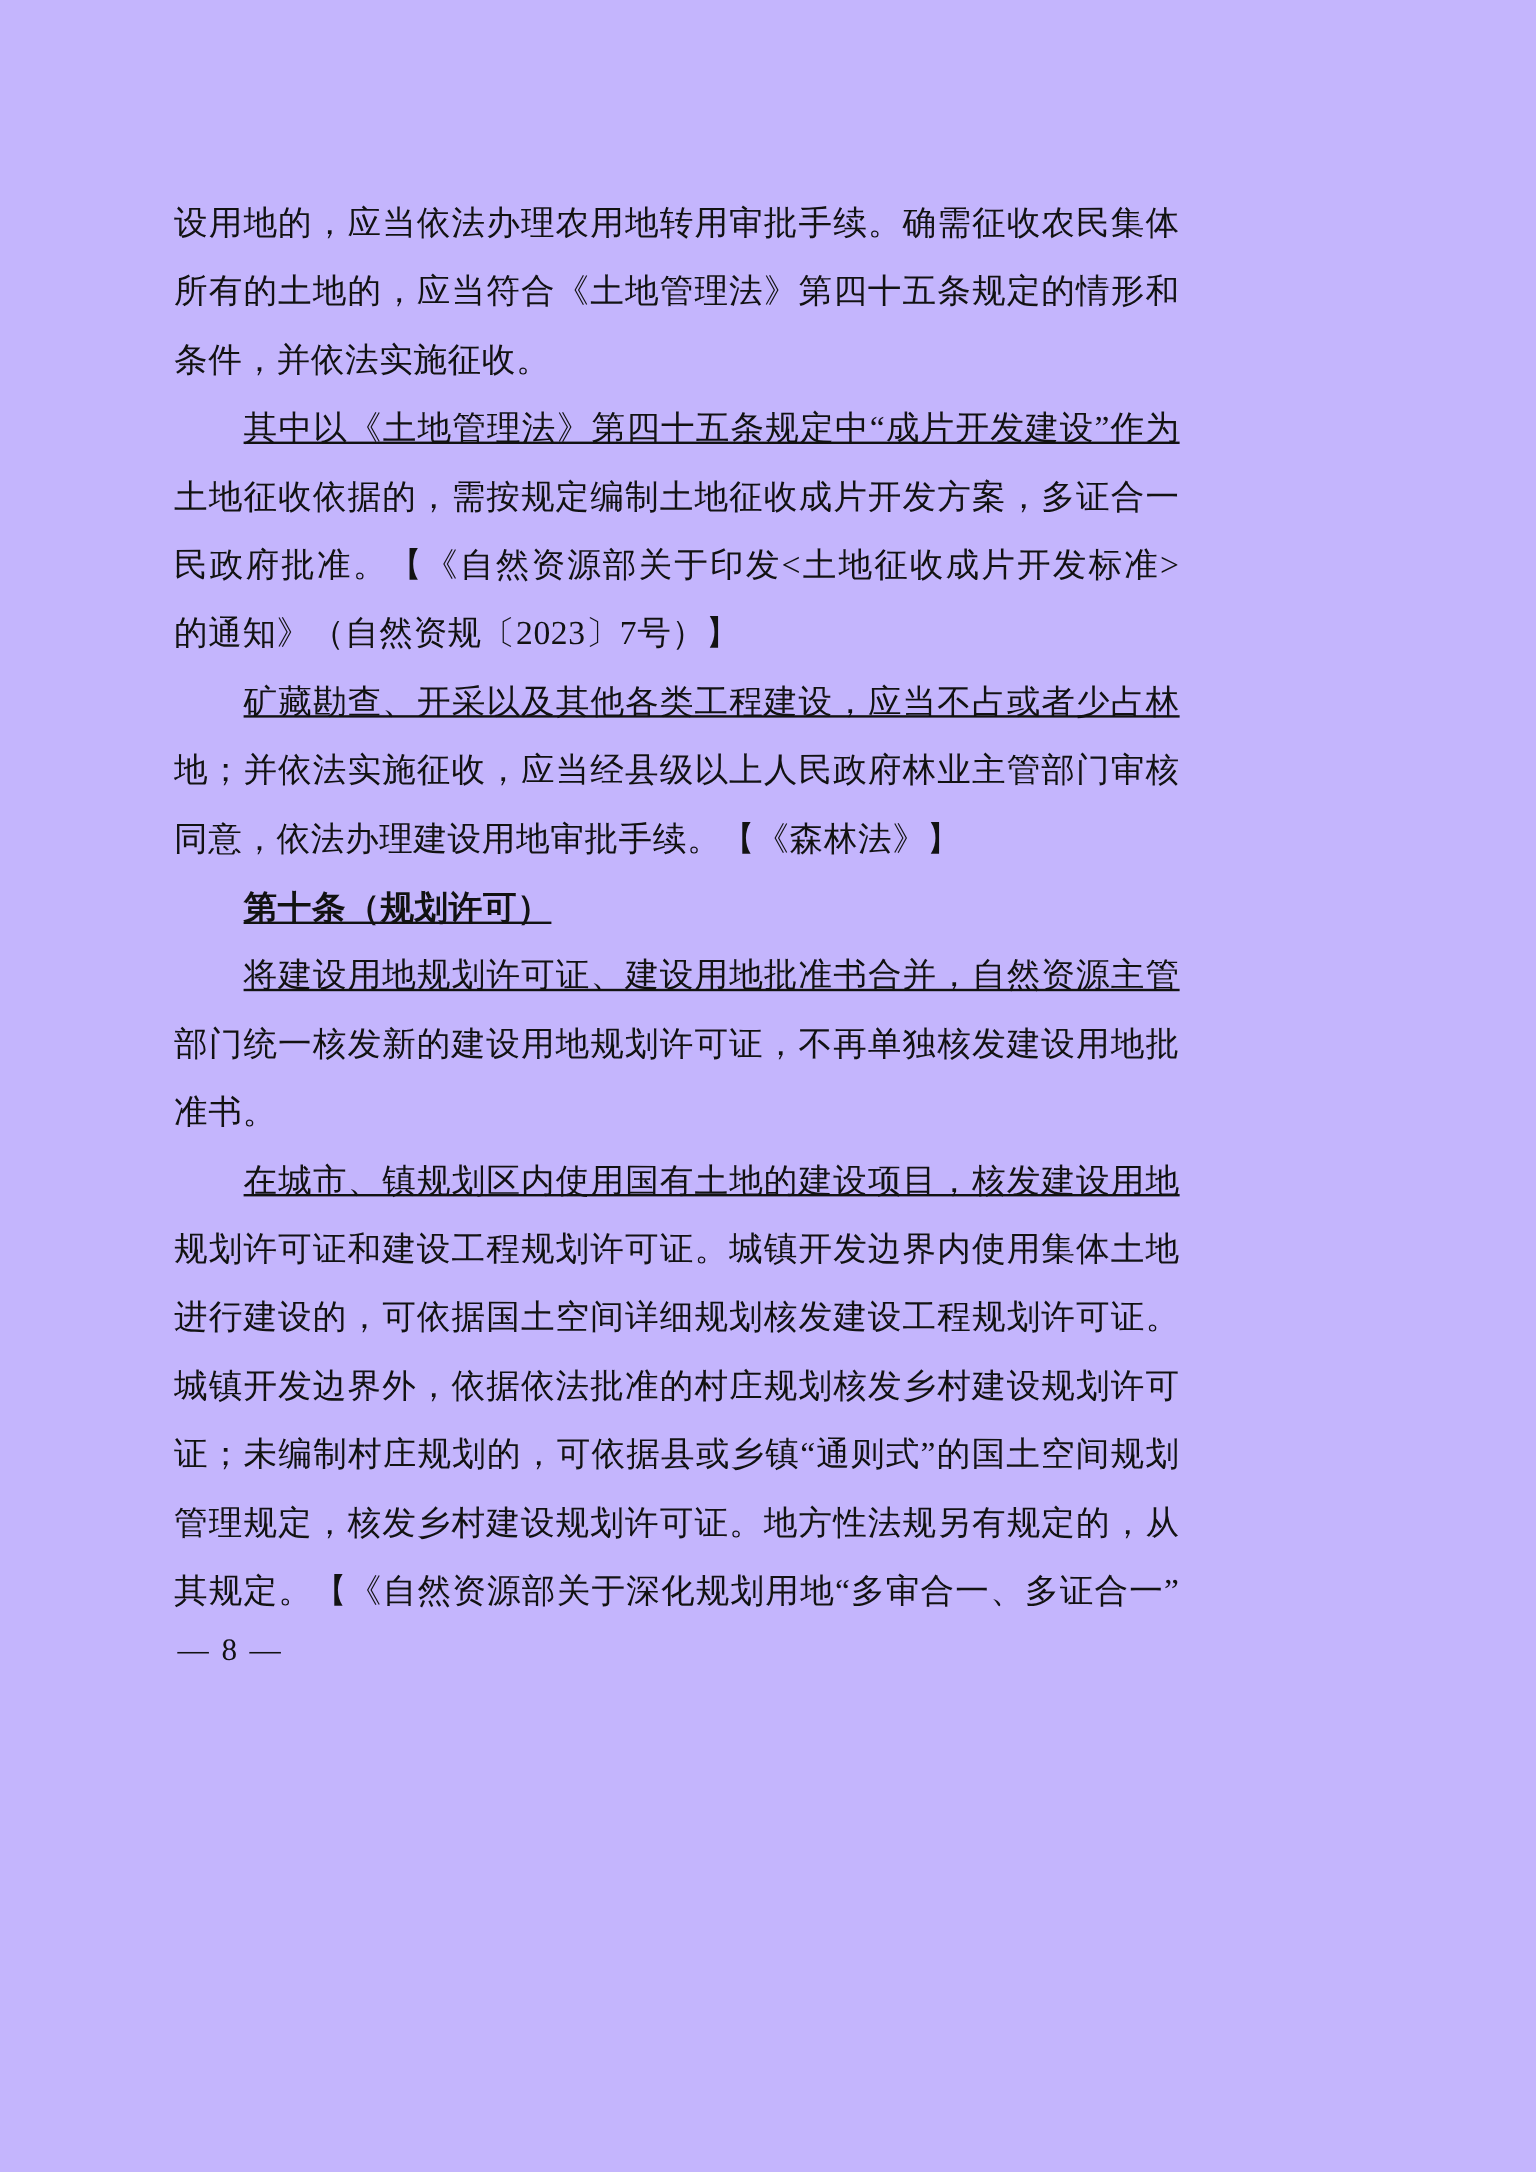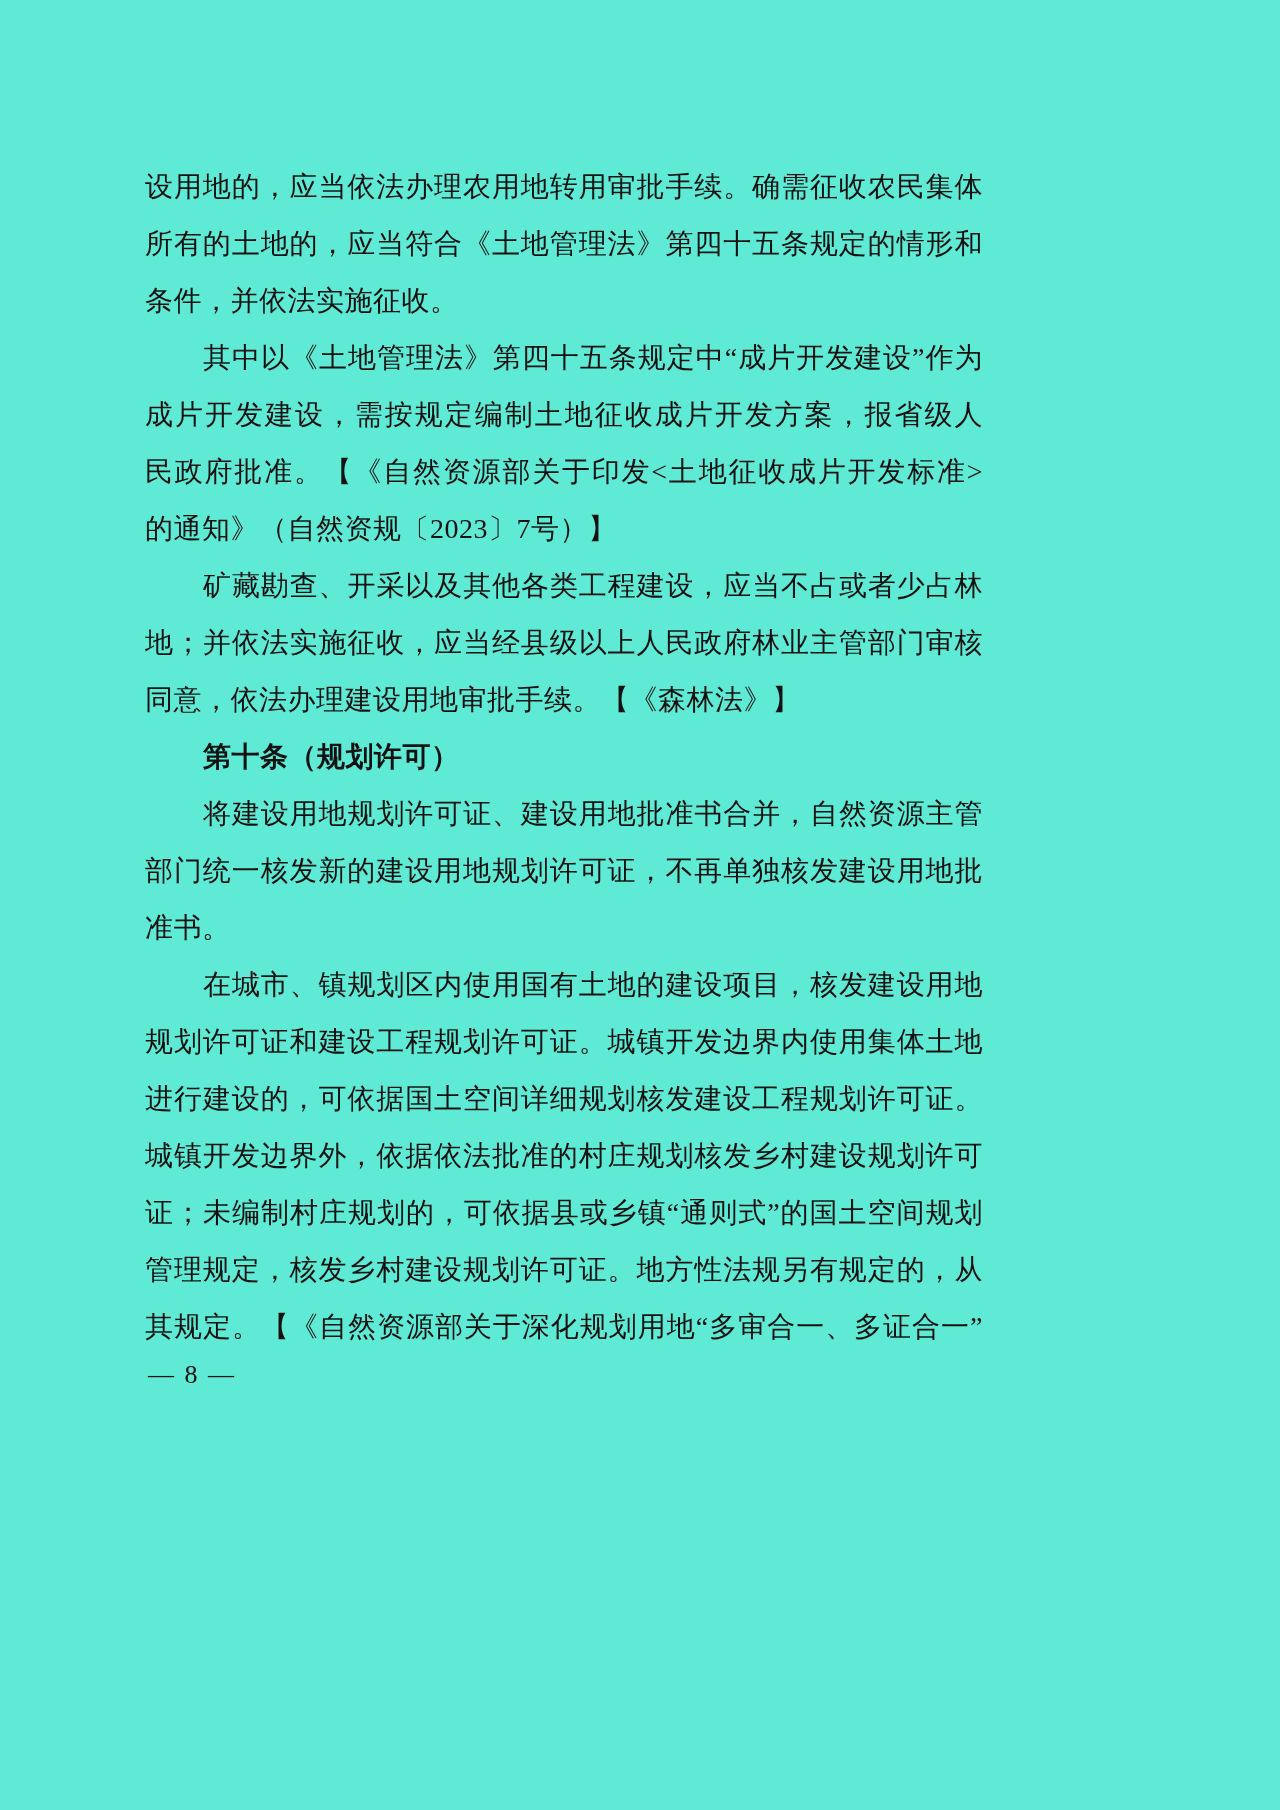--- a/index.html
+++ b/index.html
@@ -4,21 +4,21 @@
 <style>
   html, body {
     margin: 0;
     padding: 0;
     background: #ffffff;
   }
   .page {
     position: relative;
     width: 1280px;
     height: 1810px;
-    background: #5eead4;
+    background: #c4b5fd;
     overflow: hidden;
     font-family: "Liberation Serif", "DejaVu Serif", serif;
     color: #121212;
   }
   .text-block {
     position: absolute;
     left: 145px;
     top: 158px;
     width: 838px;
   }
@@ -31,20 +31,21 @@
     letter-spacing: 0.5px;
     white-space: nowrap;
     overflow: visible;
   }
   .line.flush {
     text-align: center;
     text-align-last: left;
   }
   .line.indent {
     text-indent: 58px;
+    text-decoration: underline;
   }
   .line.heading {
     font-family: "Liberation Sans", "DejaVu Sans", sans-serif;
     font-weight: 700;
     text-align: left;
     text-align-last: left;
   }
   .footer {
     position: absolute;
     left: 148px;
@@ -57,21 +58,21 @@
 </style>
 </head>
 <body>
 
 <div class="page">
   <div class="text-block">
       <div class="line">设用地的，应当依法办理农用地转用审批手续。确需征收农民集体</div>
       <div class="line">所有的土地的，应当符合《土地管理法》第四十五条规定的情形和</div>
       <div class="line flush">条件，并依法实施征收。</div>
       <div class="line indent">其中以《土地管理法》第四十五条规定中“成片开发建设”作为</div>
-      <div class="line">成片开发建设，需按规定编制土地征收成片开发方案，报省级人</div>
+      <div class="line">土地征收依据的，需按规定编制土地征收成片开发方案，多证合一</div>
       <div class="line">民政府批准。【《自然资源部关于印发&lt;土地征收成片开发标准&gt;</div>
       <div class="line flush">的通知》（自然资规〔2023〕7号）】</div>
       <div class="line indent">矿藏勘查、开采以及其他各类工程建设，应当不占或者少占林</div>
       <div class="line">地；并依法实施征收，应当经县级以上人民政府林业主管部门审核</div>
       <div class="line flush">同意，依法办理建设用地审批手续。【《森林法》】</div>
       <div class="line indent heading flush">第十条（规划许可）</div>
       <div class="line indent">将建设用地规划许可证、建设用地批准书合并，自然资源主管</div>
       <div class="line">部门统一核发新的建设用地规划许可证，不再单独核发建设用地批</div>
       <div class="line flush">准书。</div>
       <div class="line indent">在城市、镇规划区内使用国有土地的建设项目，核发建设用地</div>

